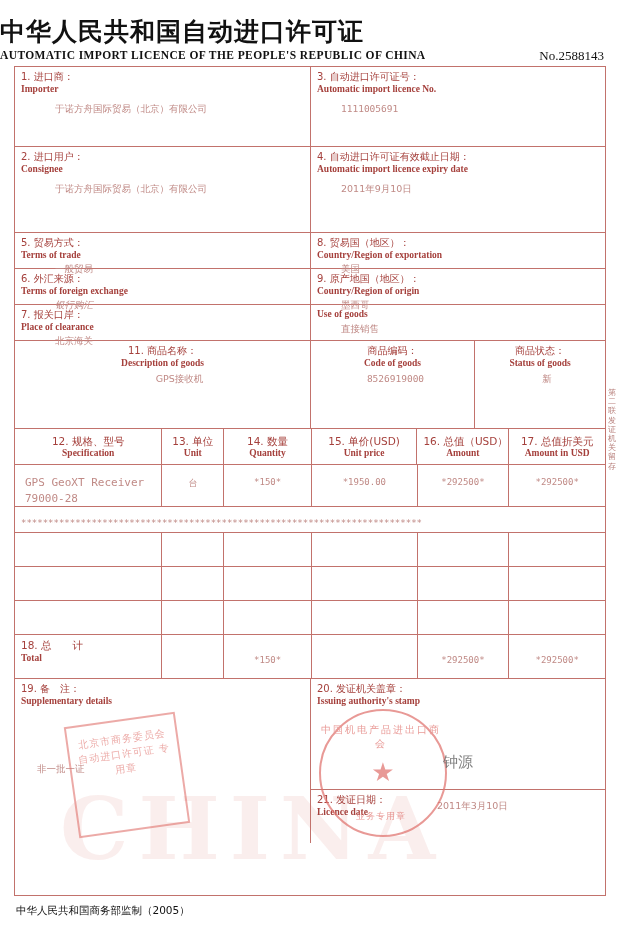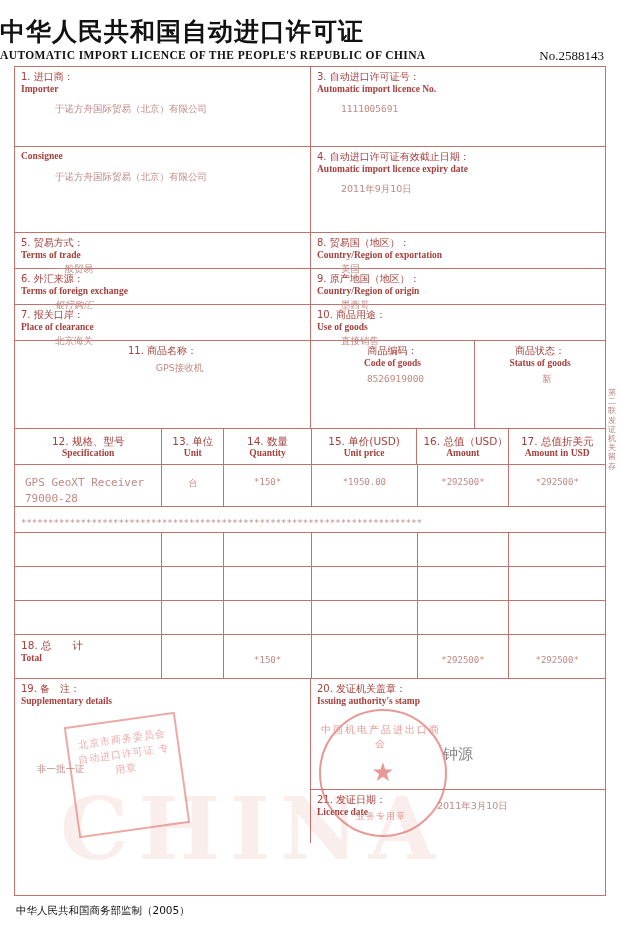--- a/index.html
+++ b/index.html
@@ -326,20 +326,21 @@
       </div>
       <div class="cell c-right">
         <div class="lbl-cn"><span>3.</span> <span>自动进口许可证号：</span></div>
         <div class="lbl-en">Automatic import licence No.</div>
         <div class="val-mono">1111005691</div>
       </div>
     </div>
 
     <div class="row blk-2">
       <div class="cell c-left">
+        <div class="lbl-cn"><span>2.</span> <span>进口用户：</span></div>
         <div class="lbl-en">Consignee</div>
         <div class="val">于诺方舟国际贸易（北京）有限公司</div>
       </div>
       <div class="cell c-right">
         <div class="lbl-cn"><span>4.</span> <span>自动进口许可证有效截止日期：</span></div>
         <div class="lbl-en">Automatic import licence expiry date</div>
         <div class="val" style="padding-left:24px;">2011年9月10日</div>
       </div>
     </div>
 
@@ -369,29 +370,29 @@
       </div>
     </div>
 
     <div class="row blk-5">
       <div class="cell c-left">
         <div class="lbl-cn"><span>7.</span> <span>报关口岸：</span></div>
         <div class="lbl-en">Place of clearance</div>
         <div class="val" style="padding-top:2px;">北京海关</div>
       </div>
       <div class="cell c-right">
-        <div class="lbl-cn"><span>10.</span> <span>商品用途：</span></div>
         <div class="lbl-en">Use of goods</div>
         <div class="val" style="padding-left:24px;padding-top:2px;">直接销售</div>
       </div>
     </div>
 
     <div class="row blk-goods">
       <div class="cell desc-col">
         <div class="lbl-cn"><span>11.</span> <span>商品名称：</span></div>
+        <div class="lbl-en">Description of goods</div>
         <div class="val" style="padding-top:4px;">GPS接收机</div>
       </div>
       <div class="cell code-col">
         <div class="lbl-cn">商品编码：</div>
         <div class="lbl-en">Code of goods</div>
         <div class="val-mono" style="padding-left:6px;padding-top:4px;">8526919000</div>
       </div>
       <div class="cell status-col">
         <div class="lbl-cn">商品状态：</div>
         <div class="lbl-en">Status of goods</div>
@@ -513,21 +514,21 @@
       <div class="cell issue-col" style="padding:0;">
         <div class="issue-top">
           <div class="lbl-cn"><span>20.</span> <span>发证机关盖章：</span></div>
           <div class="lbl-en">Issuing authority's stamp</div>
 
           <div class="stamp stamp-round" style="left:8px; top:30px;">
             <div class="arc-top">中国机电产品进出口商会</div>
             <div class="inner-star">★</div>
             <div class="arc-bot">业务专用章</div>
           </div>
-          <div class="hand-sign" style="left:132px; top:66px;">钟源</div>
+          <div class="hand-sign" style="left:132px; top:74px;">钟源</div>
         </div>
         <div class="issue-bot sub-divider">
           <div class="lbl-cn"><span>21.</span> <span>发证日期：</span></div>
           <div class="lbl-en">Licence date</div>
           <div class="lic-date" style="margin-top:-22px; padding-left:120px;">2011年3月10日</div>
         </div>
       </div>
     </div>
 
   </div>

